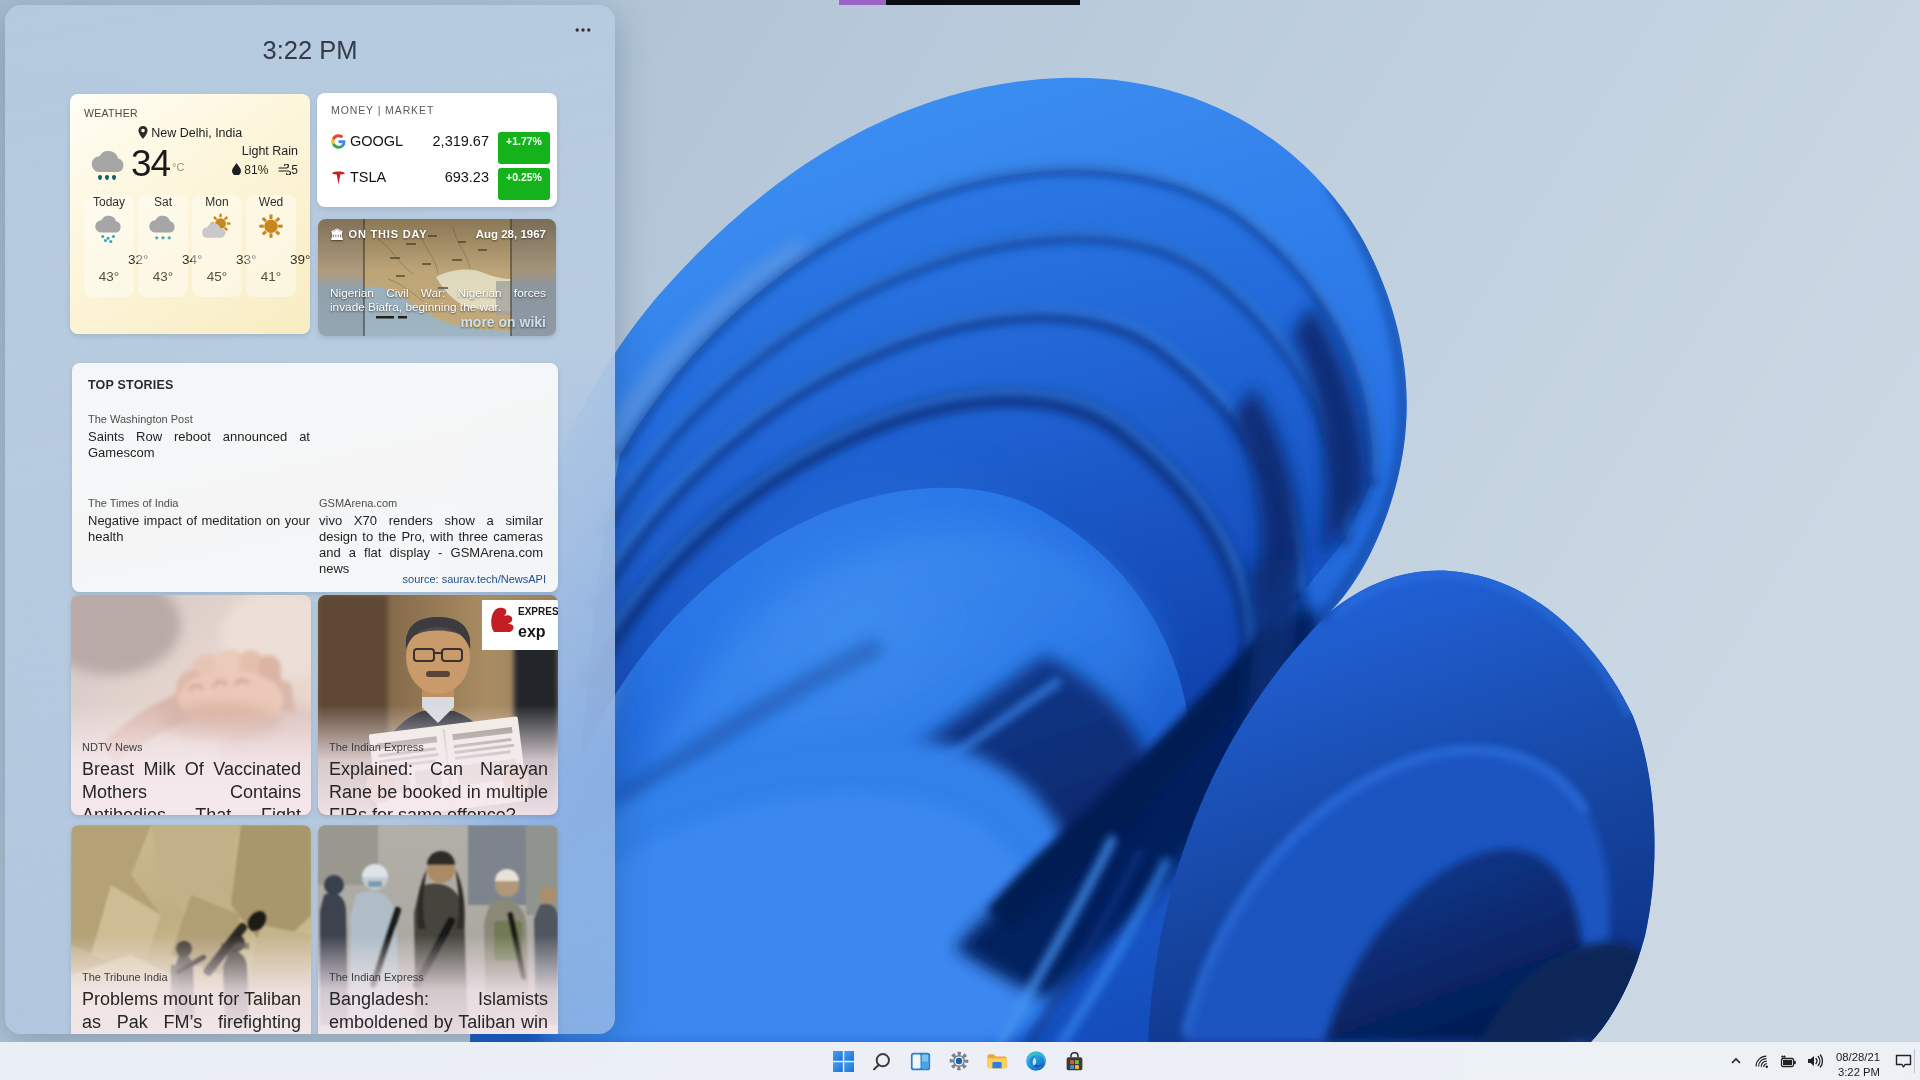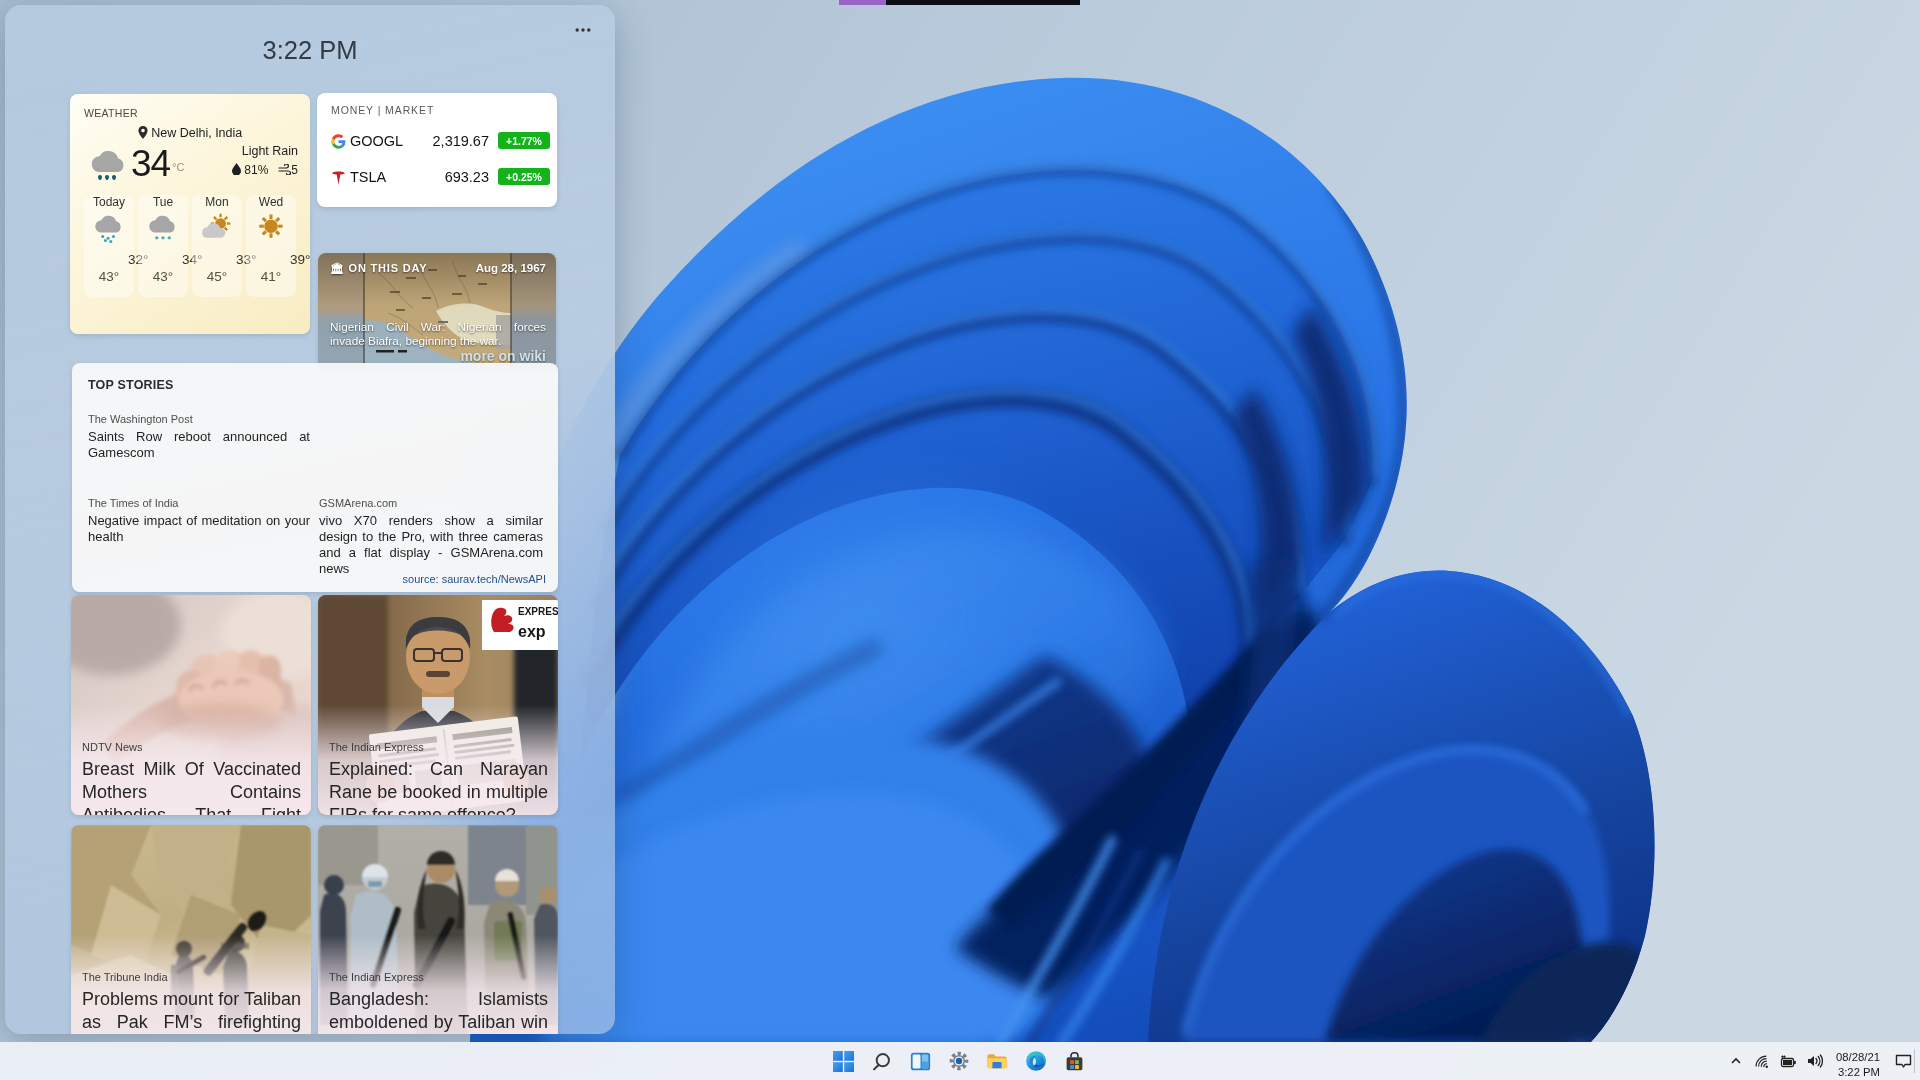--- a/index.html
+++ b/index.html
@@ -35,24 +35,24 @@
     background:rgba(255,255,255,0.42);text-align:center;}
   .wday{font-size:12px;color:#33302a;}
   .wt1{font-size:13.5px;color:#353229;margin-top:3px;padding-left:44px;}
   .wt2{font-size:13.5px;color:#55503f;margin-top:2px;}
   
   #mcard{left:312px;top:88px;width:240px;height:114px;background:#fff;}
   #mhead{position:absolute;left:14px;top:11px;font-size:10.5px;letter-spacing:0.9px;color:#5a5a5a;}
   .mrow{position:absolute;left:14px;width:219px;height:20px;}
   .msym{position:absolute;left:19px;top:2px;font-size:14.5px;color:#141414;}
   .mprice{position:absolute;right:61px;top:2px;font-size:14.5px;color:#141414;}
-  .mbadge{position:absolute;right:0;top:0.5px;width:52px;height:17px;border-radius:3px;background:#14b31c;
+  .mbadge{position:absolute;right:0;top:0.5px;width:52px;height:32px;border-radius:3px;background:#14b31c;
     color:#fff;font-size:10.5px;font-weight:bold;text-align:center;line-height:18px;}
   
-  #ocard{left:313px;top:214px;width:238px;height:117px;overflow:hidden;color:#fff;margin-top:34px;}
+  #ocard{left:313px;top:214px;width:238px;height:117px;overflow:hidden;color:#fff;}
   #ohead{position:absolute;left:12px;top:9px;font-size:11px;font-weight:bold;letter-spacing:0.8px;
     text-shadow:0 1px 2px rgba(0,0,0,0.55);}
   #odate{position:absolute;right:10px;top:9px;font-size:11.5px;font-weight:bold;
     text-shadow:0 1px 2px rgba(0,0,0,0.55);}
   #obody{position:absolute;left:12px;top:67px;width:216px;font-size:11.8px;line-height:1.22;
     text-align:justify;text-shadow:0 1px 2px rgba(0,0,0,0.6);}
   #owiki{position:absolute;right:10px;bottom:6px;font-size:14px;color:#cfe0ea;font-weight:bold;
     text-shadow:0 1px 2px rgba(0,0,0,0.5);text-align:right;}
   
   #tscard{left:67px;top:358px;width:486px;height:229px;background:rgba(248,248,248,0.95);}
@@ -253,21 +253,21 @@
             <path d="M10 24a7 7 0 0 1 1.5-13.8A9 9 0 0 1 28 11.5 6.5 6.5 0 0 1 28.5 24Z" fill="#a6a6a6"></path>
             <g fill="#2fa7c0">
               <circle cx="13" cy="28.5" r="1.7"></circle>
               <circle cx="19" cy="30.5" r="1.7"></circle>
               <circle cx="25" cy="28.5" r="1.7"></circle>
               <circle cx="16" cy="33" r="1.7"></circle>
               <circle cx="22" cy="34" r="1.7"></circle>
             </g>
           </svg>
       <div class="wt1">32°</div><div class="wt2">43°</div></div>
-    <div class="wcol" style="left:68px"><div class="wday">Tue</div>
+    <div class="wcol" style="left:68px"><div class="wday">Sat</div>
       <svg width="36" height="34" viewBox="0 0 40 38" style="margin-top:2px">
             <path d="M10 24a7 7 0 0 1 1.5-13.8A9 9 0 0 1 28 11.5 6.5 6.5 0 0 1 28.5 24Z" fill="#a6a6a6"></path>
             <g fill="#5ba7b8">
               <circle cx="13" cy="30" r="1.9"></circle>
               <circle cx="20" cy="30" r="1.9"></circle>
               <circle cx="27" cy="30" r="1.9"></circle>
             </g>
           </svg>
       <div class="wt1">34°</div><div class="wt2">43°</div></div>
     <div class="wcol" style="left:122px"><div class="wday">Mon</div>

